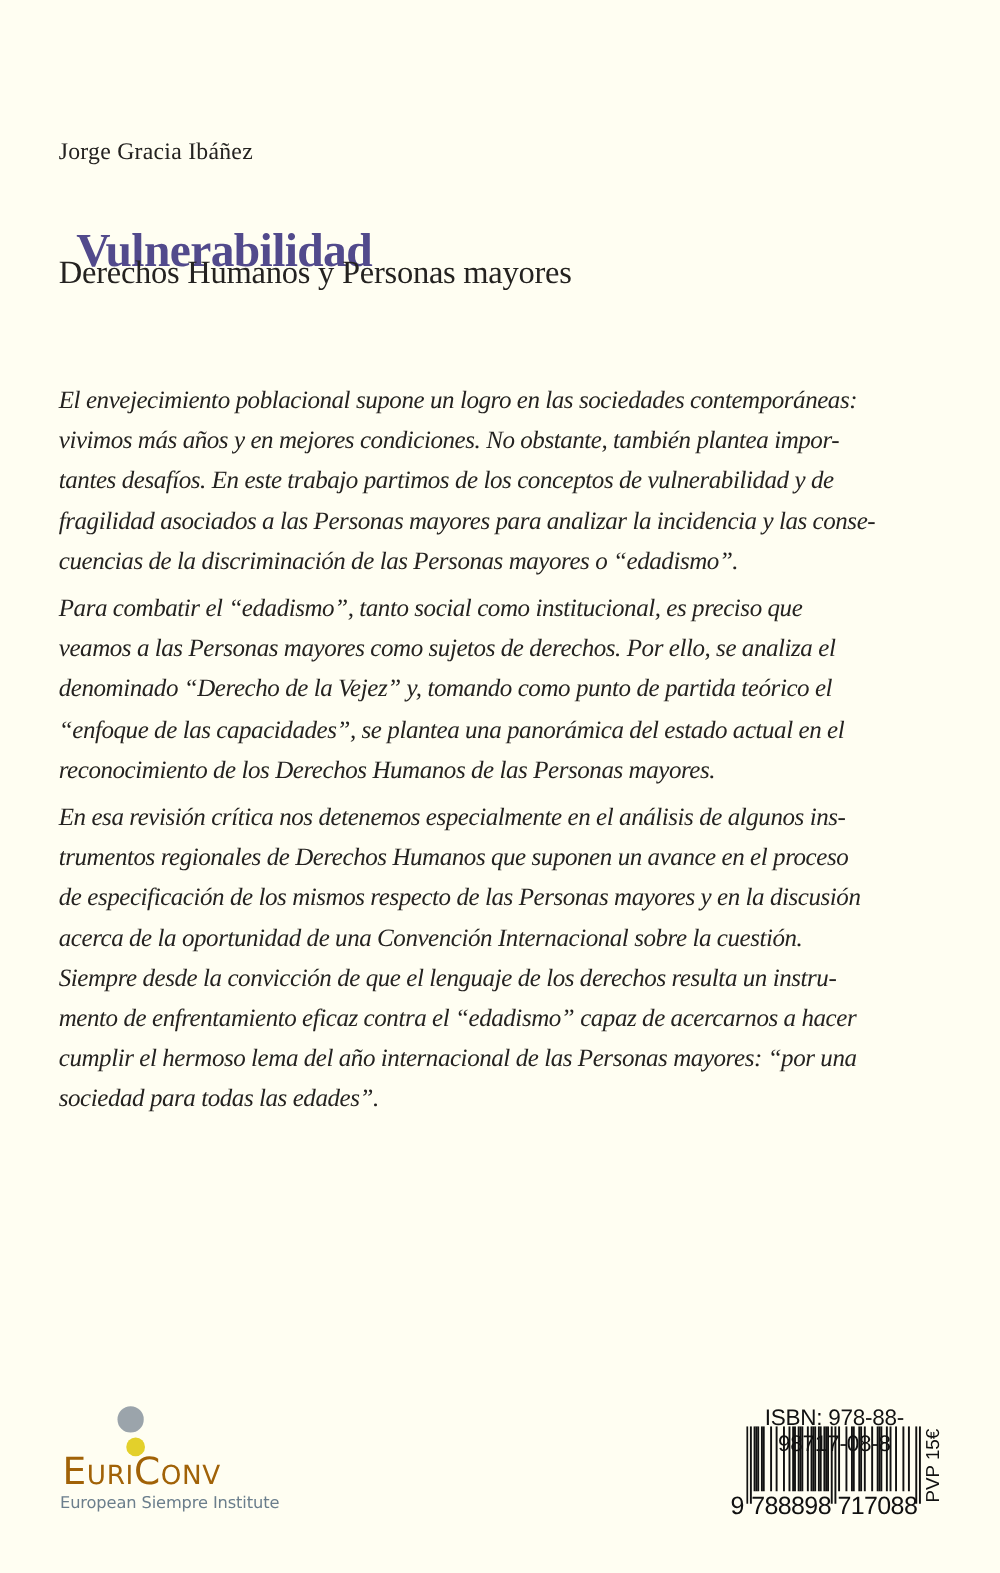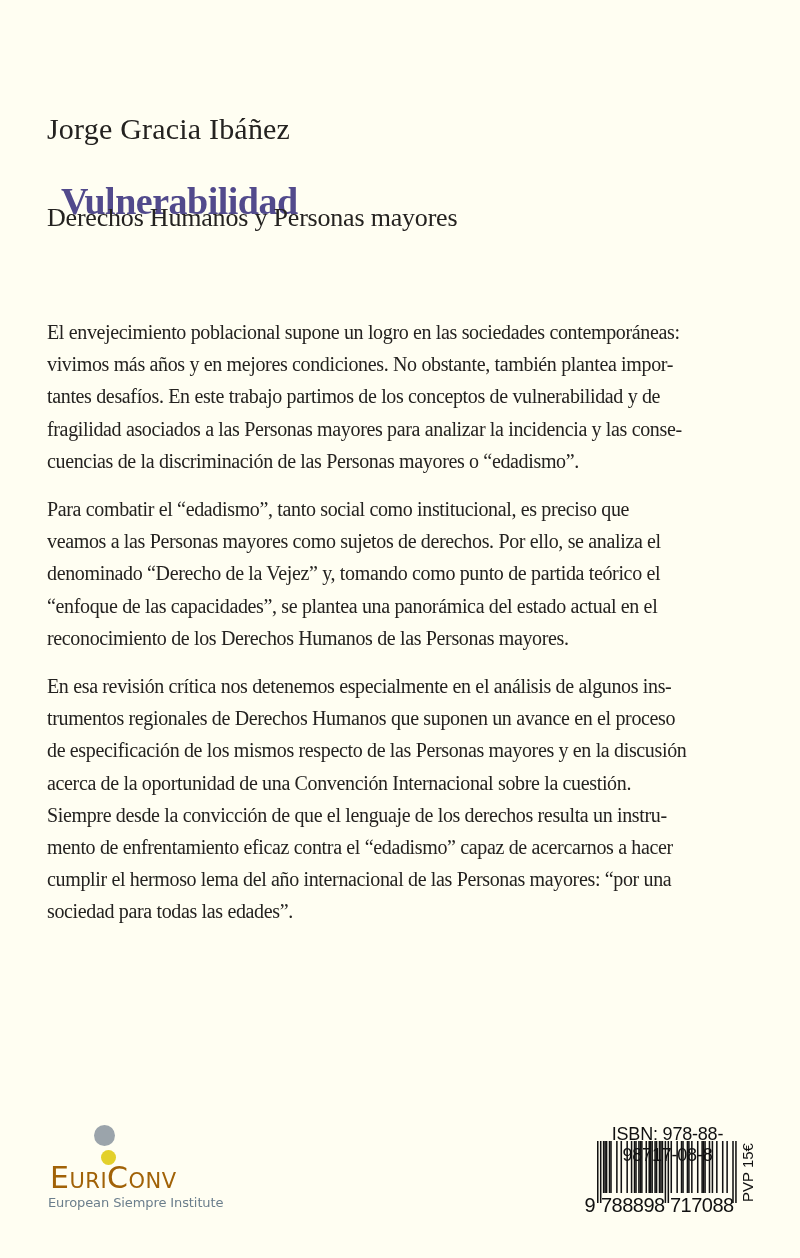--- a/index.html
+++ b/index.html
@@ -8,44 +8,45 @@
     background: #fffef2;
     position: relative;
     overflow: hidden;
     font-family: "Liberation Serif", serif;
     color: #242220;
   }
   .abs { position: absolute; }
 
   .author {
     left: 47px; top: 112px;
-    font-size: 30px; line-height: 1.1;
+    font-size: 19px; line-height: 1.1;
     letter-spacing: 0.2px;
   }
   .title {
     left: 45px; top: 163px;
     font-size: 38px; font-weight: 700;
     letter-spacing: -0.5px;
     color: #524a8c;
     margin: 16px;
   }
   .subtitle {
     left: 47px; top: 203px;
     font-size: 26px; letter-spacing: -0.2px;
   }
 
   .synopsis {
     left: 47px; top: 300px; width: 716px;
   }
   .synopsis p {
-    margin: 16px 0 6px 0;
+    margin: 4px 0 6px 0;
     font-size: 20px;
     line-height: 32.2px;
     letter-spacing: -0.35px;
     white-space: pre;
+    font-style: italic;
   }
 
   
   .dot { border-radius: 50%; }
   .dot-gray  { left: 94px;  top: 1125px; width: 21px; height: 21px; background: #9ba4ab; }
   .dot-yellow{ left: 101px; top: 1150px; width: 15px; height: 15px; background: #e3d02b; }
   .pub-name {
     left: 50px; top: 1163px;
     font-family: "DejaVu Sans", sans-serif;
     font-variant: small-caps;

